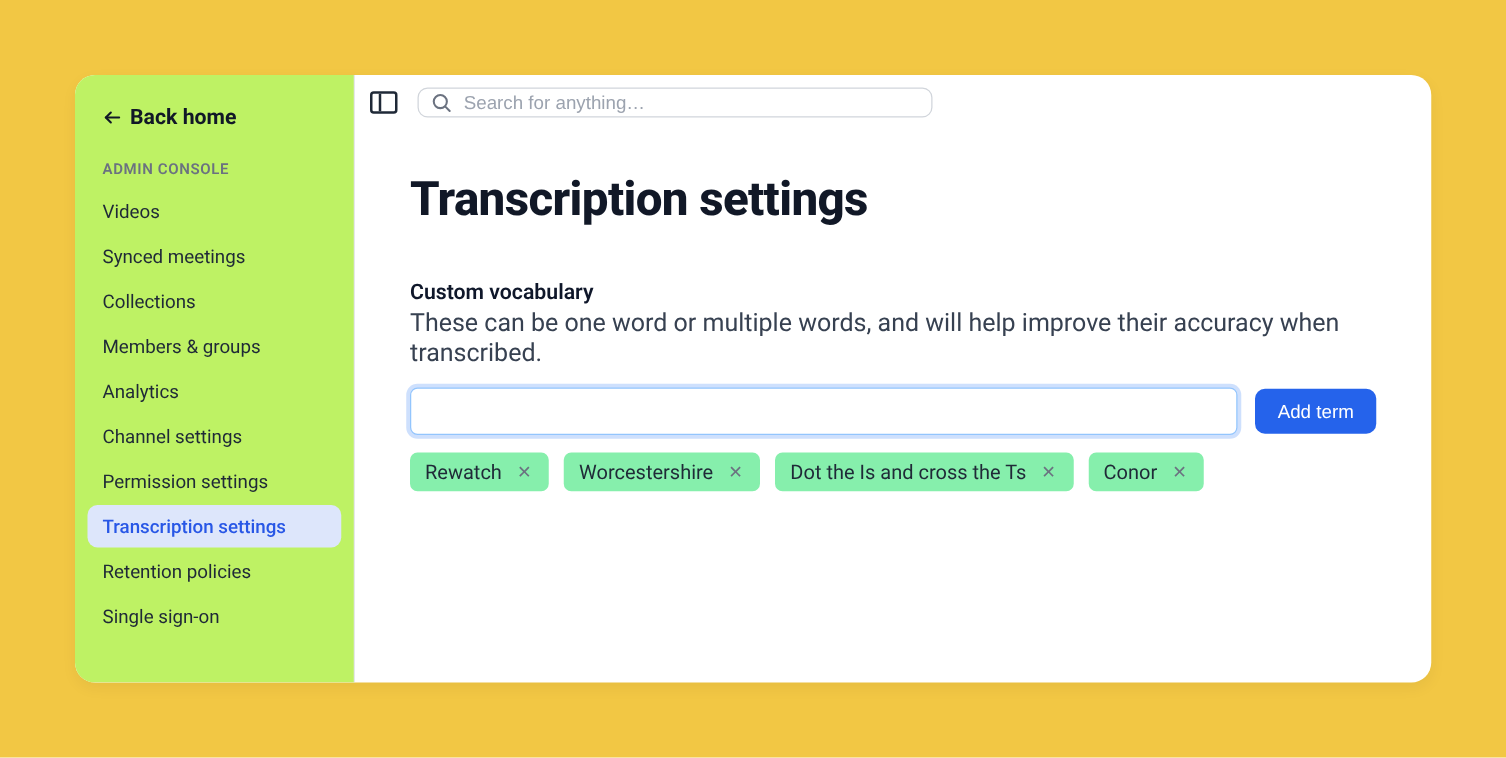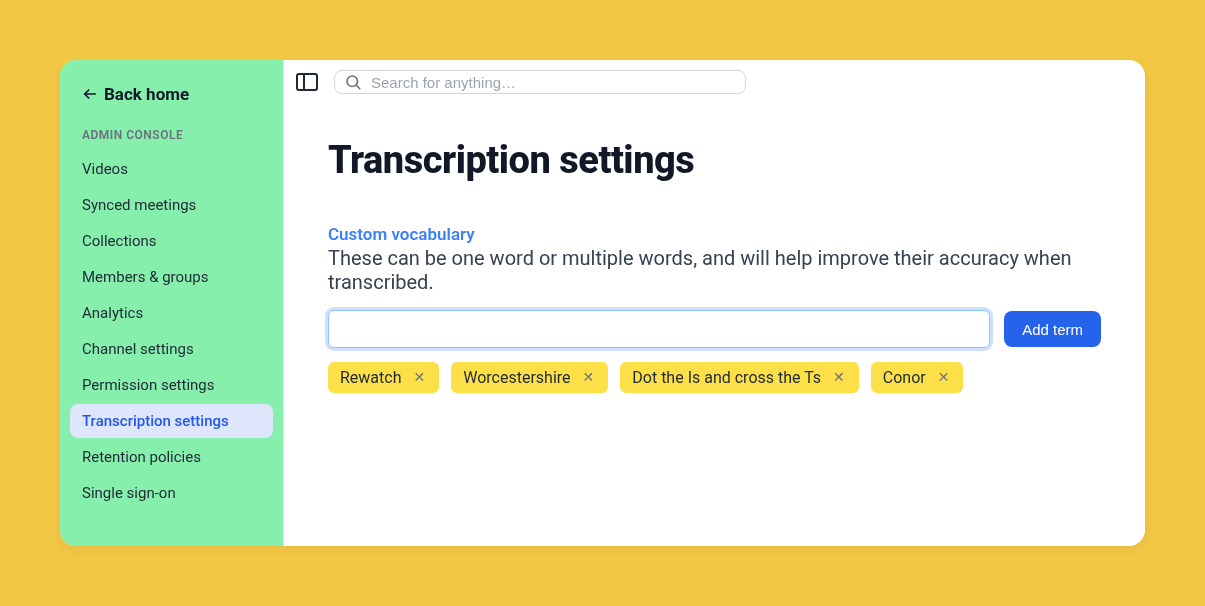--- a/index.html
+++ b/index.html
@@ -18,21 +18,21 @@
       background: #fff;
       border-radius: 16px;
       width: 100%;
       height: 100%;
       display: flex;
       overflow: hidden;
       box-shadow: 0 4px 12px rgba(0,0,0,0.05);
     }
     .sidebar {
       width: 224px;
-      background: #86efac;
+      background: #bef264;
       border-right: 1px solid #e5e7eb;
       padding: 20px 10px 20px 10px;
       display: flex;
       flex-direction: column;
     }
     .back-home {
       display: flex;
       align-items: center;
       gap: 6px;
       font-weight: 700;
@@ -126,21 +126,21 @@
     .page-title {
       font-size: 38px;
       font-weight: 800;
       color: #111827;
       letter-spacing: -0.5px;
       margin-bottom: 42px;
     }
     .section-label {
       font-size: 17px;
       font-weight: 600;
-      color: #3b82f6;
+      color: #0f172a;
       margin-bottom: 2px;
     }
     .section-help {
       font-size: 20px;
       color: #374151;
       margin-bottom: 16px;
     }
     .input-row {
       display: flex;
       gap: 14px;
@@ -169,23 +169,23 @@
       font-weight: 500;
       cursor: pointer;
     }
     .tags {
       display: flex;
       flex-wrap: wrap;
       gap: 12px;
     }
     .tag {
       display: inline-flex;
-      align-items: flex-start;
+      align-items: flex-end;
       gap: 10px;
-      background: #fde047;
+      background: #86efac;
       border-radius: 6px;
       padding: 6px 12px;
       font-size: 16px;
       color: #1f2937;
     }
     .tag-remove {
       cursor: pointer;
       color: #6b7280;
       font-size: 14px;
       line-height: 1;

